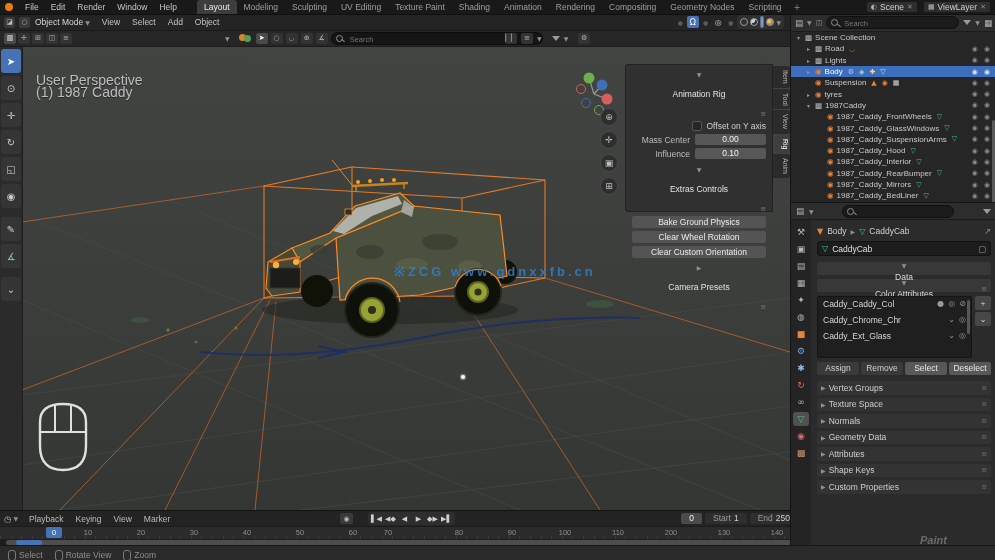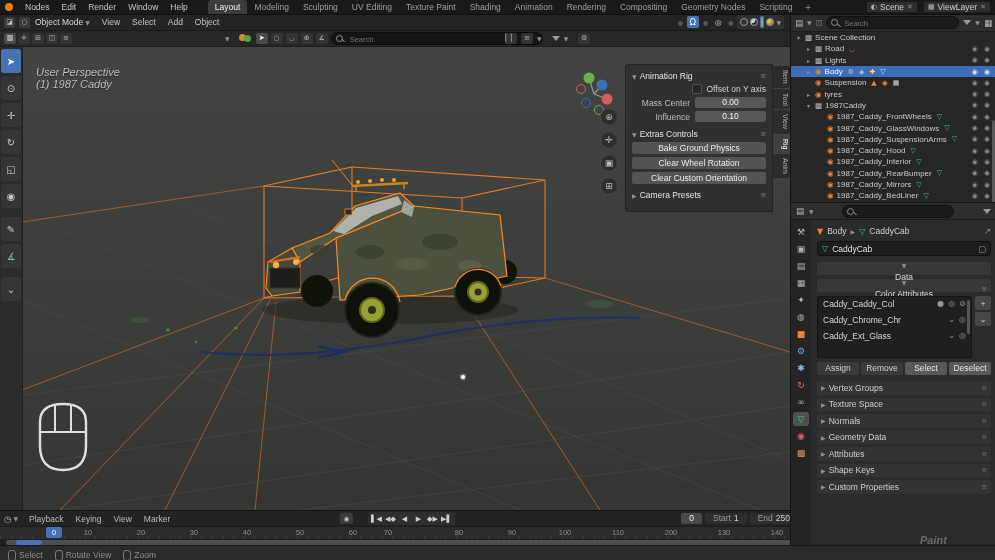--- a/index.html
+++ b/index.html
@@ -94,40 +94,40 @@
   .lt-toolbar{position:absolute;left:0;top:16px;width:22px;height:464px;background:#2b2b2b;
               border-right:1px solid #1e1e1e;z-index:5;}
   .tool{width:20px;height:24px;margin:3px 1px 0 1px;border-radius:3px;display:flex;
         align-items:center;justify-content:center;color:#c9c9c9;font-size:10px;background:#353535;}
   .tool.active{background:#4772b3;color:#fff;}
   .tool.grn{color:#7fc19a;}
   .tool-gap{height:6px;}
 
   .canvas{position:absolute;left:22px;top:16px;width:768px;height:464px;
           background:linear-gradient(#414441,#3a3d3a 60%,#343633);overflow:hidden;}
-  .ovl-txt{position:absolute;left:14px;top:20px;color:#bdbdbd;font-size:11px;line-height:12px;
-           text-shadow:0 1px 1px #00000066;z-index:4;font-style:italic;}
+  .ovl-txt{position:absolute;left:14px;top:28px;color:#bdbdbd;font-size:14px;line-height:12px;
+           text-shadow:0 1px 1px #00000066;z-index:4;}
   .watermark{position:absolute;left:372px;top:216px;color:#2e7fd0;font-size:13px;font-weight:bold;
              letter-spacing:3px;opacity:.85;z-index:4;}
   .mouse-ovl{position:absolute;left:14px;top:354px;width:54px;height:74px;z-index:4;}
 
   .gizmo{position:absolute;left:549px;top:20px;z-index:4;}
   .vbtns{position:absolute;left:578px;top:62px;display:flex;flex-direction:column;gap:5px;z-index:4;}
   .vbtn{width:16px;height:16px;border-radius:50%;background:rgba(40,40,40,.75);color:#bdbdbd;
         display:flex;align-items:center;justify-content:center;font-size:9px;border:1px solid #4a4a4a;}
 
   
   .npanel{position:absolute;left:603px;top:18px;width:165px;height:148px;display:flex;z-index:5;}
   .np-body{flex:1;background:rgba(48,48,48,.96);border:1px solid #222;border-radius:3px 0 0 3px;
            padding:4px 6px;box-sizing:border-box;}
   .np-tabs{width:17px;display:flex;flex-direction:column;gap:1px;padding-top:2px;}
   .np-tab{writing-mode:vertical-rl;background:#2b2b2b;color:#b5b5b5;font-size:7px;
           padding:4px 1px;border-radius:0 3px 3px 0;text-align:center;}
   .np-tab.act{background:#3f3f3f;color:#fff;}
-  .np-h{display:flex;align-items:center;color:#e3e3e3;font-size:8.5px;gap:3px;margin:2px 0;}
+  .np-h{display:flex;align-items:center;color:#e3e3e3;font-size:8.5px;gap:11px;margin:2px 0;flex-direction:column;}
   .np-h .grip{margin-left:auto;color:#777;font-size:7px;}
   .np-cbrow{display:flex;align-items:flex-start;gap:4px;justify-content:flex-end;margin:3px 0;}
   .cb{width:8px;height:8px;background:#262626;border:1px solid #555;border-radius:2px;}
   .np-frow{display:flex;align-items:center;gap:5px;margin:3px 0;}
   .np-frow .lbl{width:58px;text-align:right;color:#bdbdbd;}
   .np-frow .val{flex:1;background:#575757;border-radius:2px;text-align:center;color:#f2f2f2;
                 height:11px;line-height:11px;}
   .np-btn{background:#545454;border-radius:2px;text-align:center;color:#ededed;height:12px;
           line-height:12px;margin:3px 0;}
 
@@ -203,21 +203,21 @@
   .sb-item{display:flex;align-items:center;gap:3px;}
   .mbtn{width:6px;height:9px;border:1px solid #7a7a7a;border-radius:3px;display:inline-block;}
 </style>
 </head>
 <body>
 
 <div id="app">
 
   <div class="topbar">
     <span class="logo"></span>
-    <span class="menu">Nodes</span>
+    <span class="menu">File</span>
     <span class="menu">Edit</span>
     <span class="menu">Render</span>
     <span class="menu">Window</span>
     <span class="menu">Help</span>
     <div class="tabs">
       <span class="tab active">Layout</span>
       <span class="tab">Modeling</span>
       <span class="tab">Sculpting</span>
       <span class="tab">UV Editing</span>
       <span class="tab">Texture Paint</span>
@@ -573,20 +573,21 @@
           <circle cx="463" cy="377" r="3.4" fill="#ffffff" opacity="0.25"></circle>
           <circle cx="463" cy="377" r="2" fill="#ffffff"></circle>
         </g>
       </svg>
 
       <div class="ovl-txt">
         <div>User Perspective</div>
         <div>(1) 1987 Caddy</div>
       </div>
 
+      <div class="watermark">※ZCG  www.qdnxxfb.cn</div>
 
       
       <svg class="gizmo" width="46" height="56" viewBox="0 0 46 56">
         <g stroke="#9a9a9a" stroke-width="1.2">
           <line x1="23" y1="28" x2="36" y2="33"></line>
             <line x1="23" y1="28" x2="18" y2="12"></line>
             <line x1="23" y1="28" x2="31" y2="19"></line>
         </g>
         <circle cx="36" cy="33" r="5.5" fill="#d45f5c"></circle>
         <circle cx="18" cy="12" r="5.5" fill="#6fae4e"></circle>

